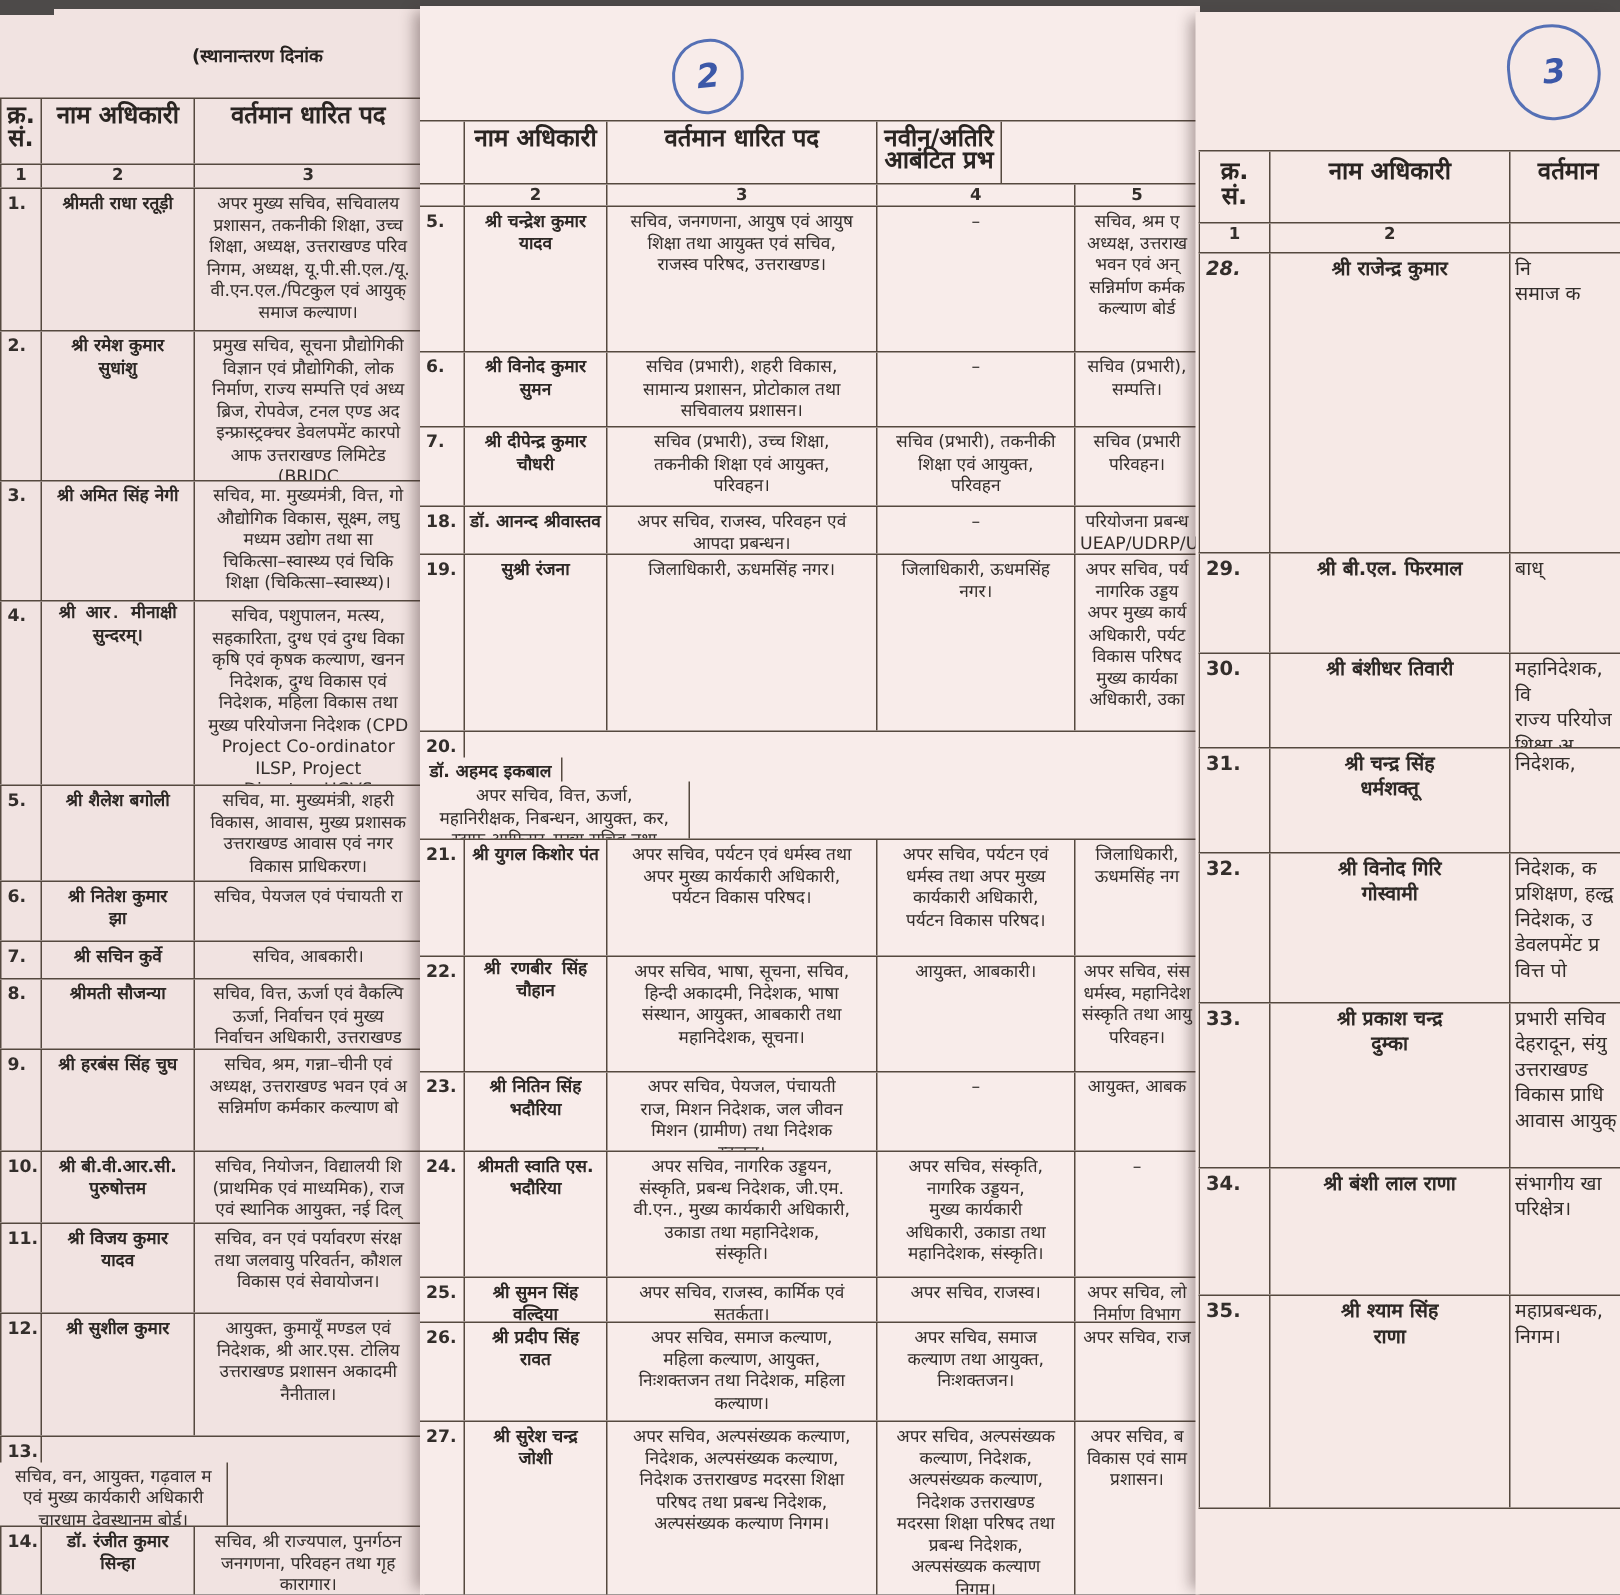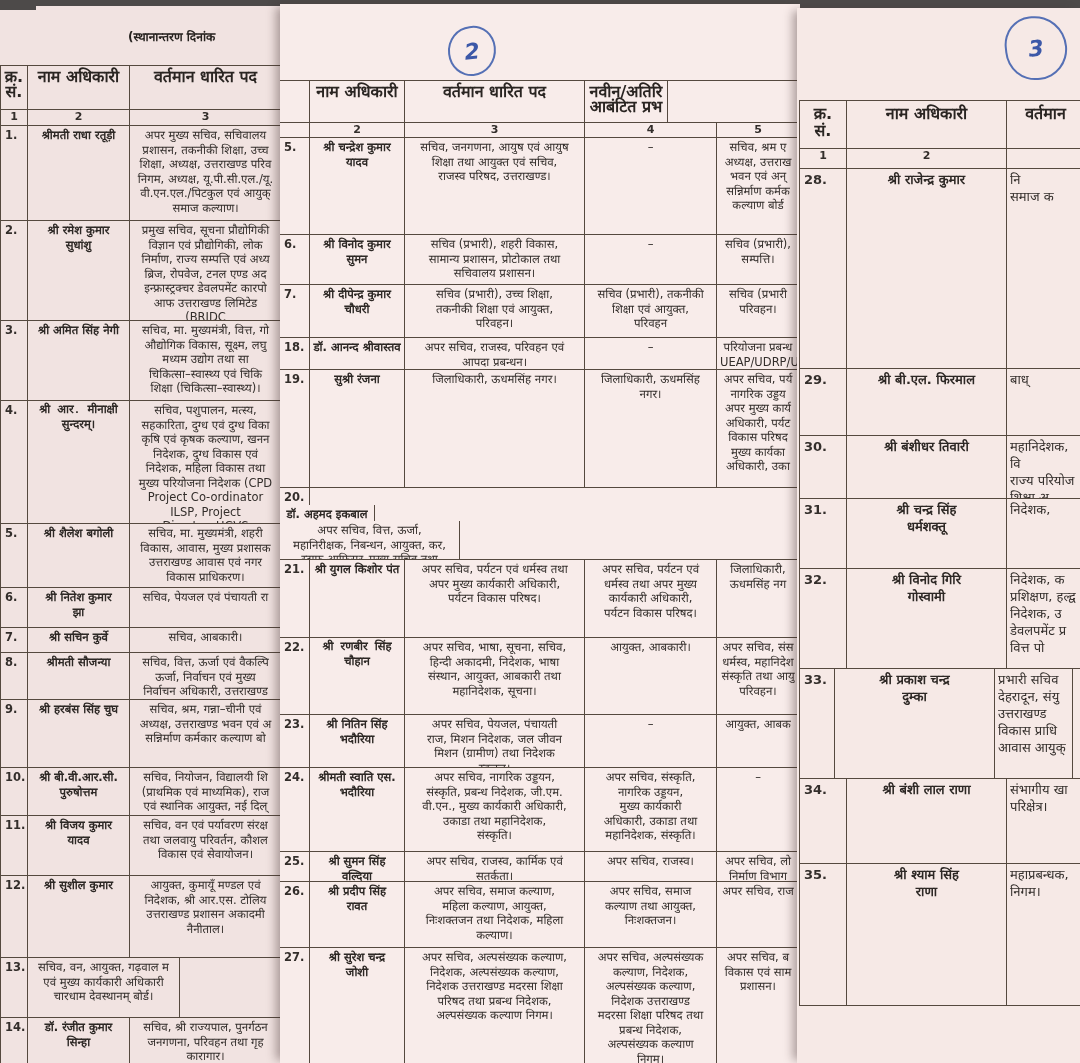--- a/index.html
+++ b/index.html
@@ -162,21 +162,21 @@
 विकास एवं सेवायोजन।</div>
       </div>
       <div class="row" style="height: 82px;">
         <div class="cell serial" style="width: 28px;">12.</div>
         <div class="cell name-cell" style="width: 102px;">श्री सुशील कुमार</div>
         <div class="cell" style="width: 152px;">आयुक्त, कुमायूँ मण्डल एवं
 निदेशक, श्री आर.एस. टोलिय
 उत्तराखण्ड प्रशासन अकादमी
 नैनीताल।</div>
       </div>
-      <div class="row" style="height: 60px;">
+      <div class="row" style="height: 60px; flex-direction: column;">
         <div class="cell serial" style="width: 28px;">13.</div>
         <div class="cell" style="width: 152px;">सचिव, वन, आयुक्त, गढ़वाल म
 एवं मुख्य कार्यकारी अधिकारी
 चारधाम देवस्थानम् बोर्ड।</div>
       </div>
       <div class="row" style="height: 54px;">
         <div class="cell serial" style="width: 28px;">14.</div>
         <div class="cell name-cell" style="width: 102px;">डॉ. रंजीत कुमार
 सिन्हा</div>
         <div class="cell" style="width: 152px;">सचिव, श्री राज्यपाल, पुनर्गठन
@@ -385,21 +385,21 @@
 सं.</div>
         <div class="cell" style="width: 160px;">नाम अधिकारी</div>
         <div class="cell" style="width: 78px;">वर्तमान</div>
       </div>
       <div class="row nums" style="height: 20px;">
         <div class="cell" style="width: 48px;">1</div>
         <div class="cell" style="width: 160px;">2</div>
         <div class="cell" style="width: 78px;"></div>
       </div>
       <div class="row" style="height: 200px;">
-        <div class="cell serial" style="width: 48px;">28.</div>
+        <div class="cell serial" style="width: 48px; font-style: italic;">28.</div>
         <div class="cell name-cell" style="width: 160px;">श्री राजेन्द्र कुमार</div>
         <div class="cell la" style="width: 78px;">नि
 समाज क</div>
       </div>
       <div class="row" style="height: 67px;">
         <div class="cell serial" style="width: 48px;">29.</div>
         <div class="cell name-cell" style="width: 160px;">श्री बी.एल. फिरमाल</div>
         <div class="cell la" style="width: 78px;">बाध्</div>
       </div>
       <div class="row" style="height: 63px;">
@@ -419,21 +419,21 @@
         <div class="cell serial" style="width: 48px;">32.</div>
         <div class="cell name-cell" style="width: 160px;">श्री विनोद गिरि
 गोस्वामी</div>
         <div class="cell la" style="width: 78px;">निदेशक, क
 प्रशिक्षण, हल्द्व
 निदेशक, उ
 डेवलपमेंट प्र
 वित्त पो</div>
       </div>
       <div class="row" style="height: 110px;">
-        <div class="cell serial" style="width: 36px;">33.</div>
+        <div class="cell serial" style="width: 48px;">33.</div>
         <div class="cell name-cell" style="width: 160px;">श्री प्रकाश चन्द्र
 दुम्का</div>
         <div class="cell la" style="width: 78px;">प्रभारी सचिव
 देहरादून, संयु
 उत्तराखण्ड
 विकास प्राधि
 आवास आयुक्</div>
       </div>
       <div class="row" style="height: 85px;">
         <div class="cell serial" style="width: 48px;">34.</div>

